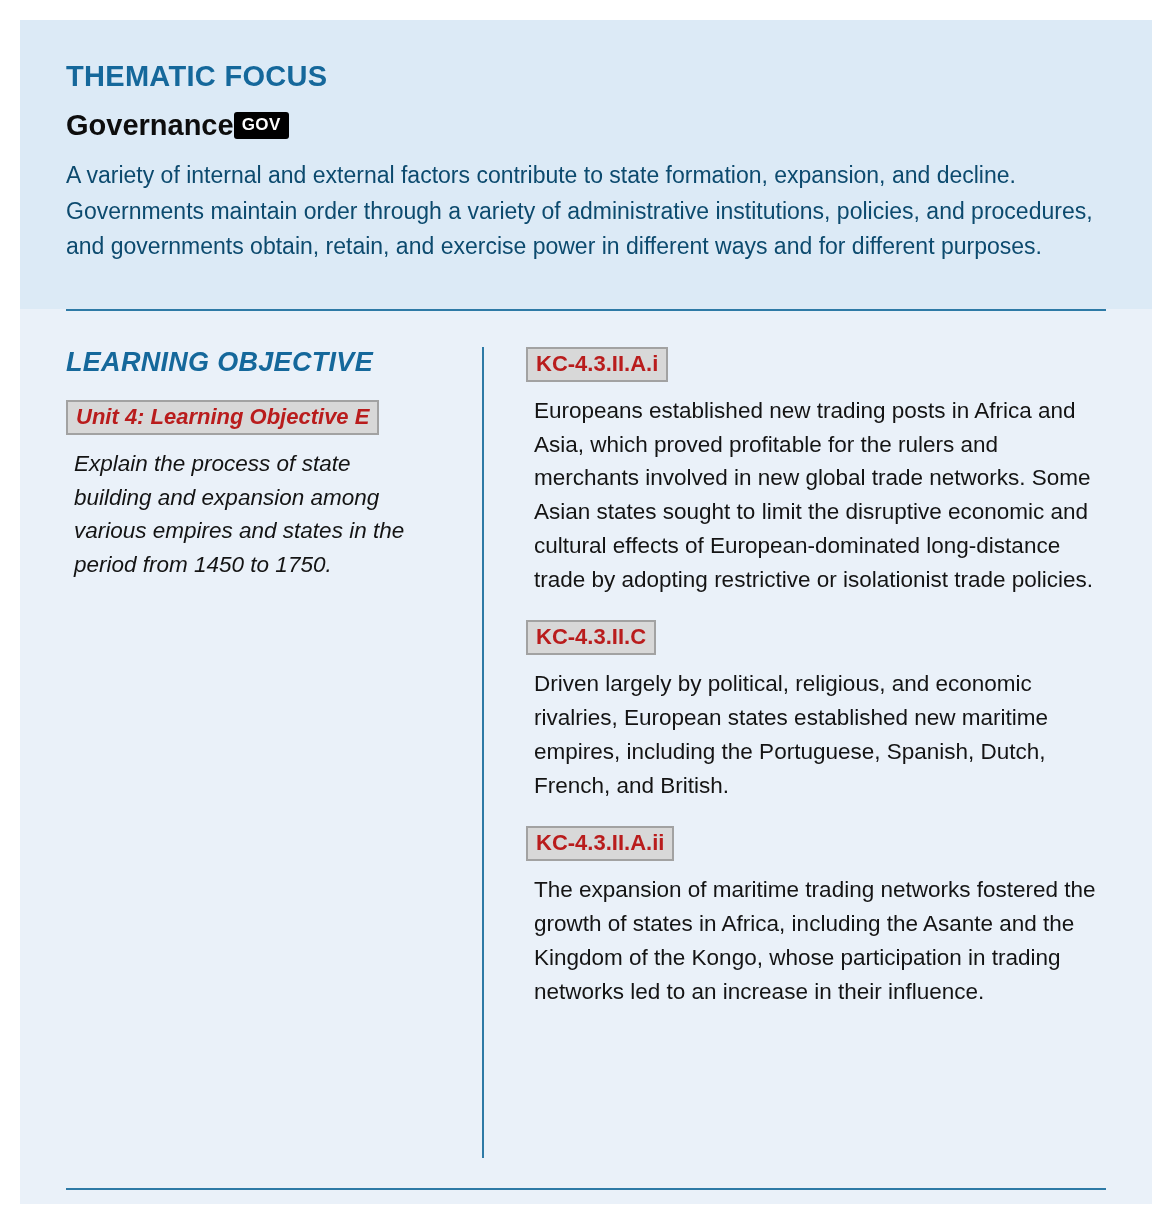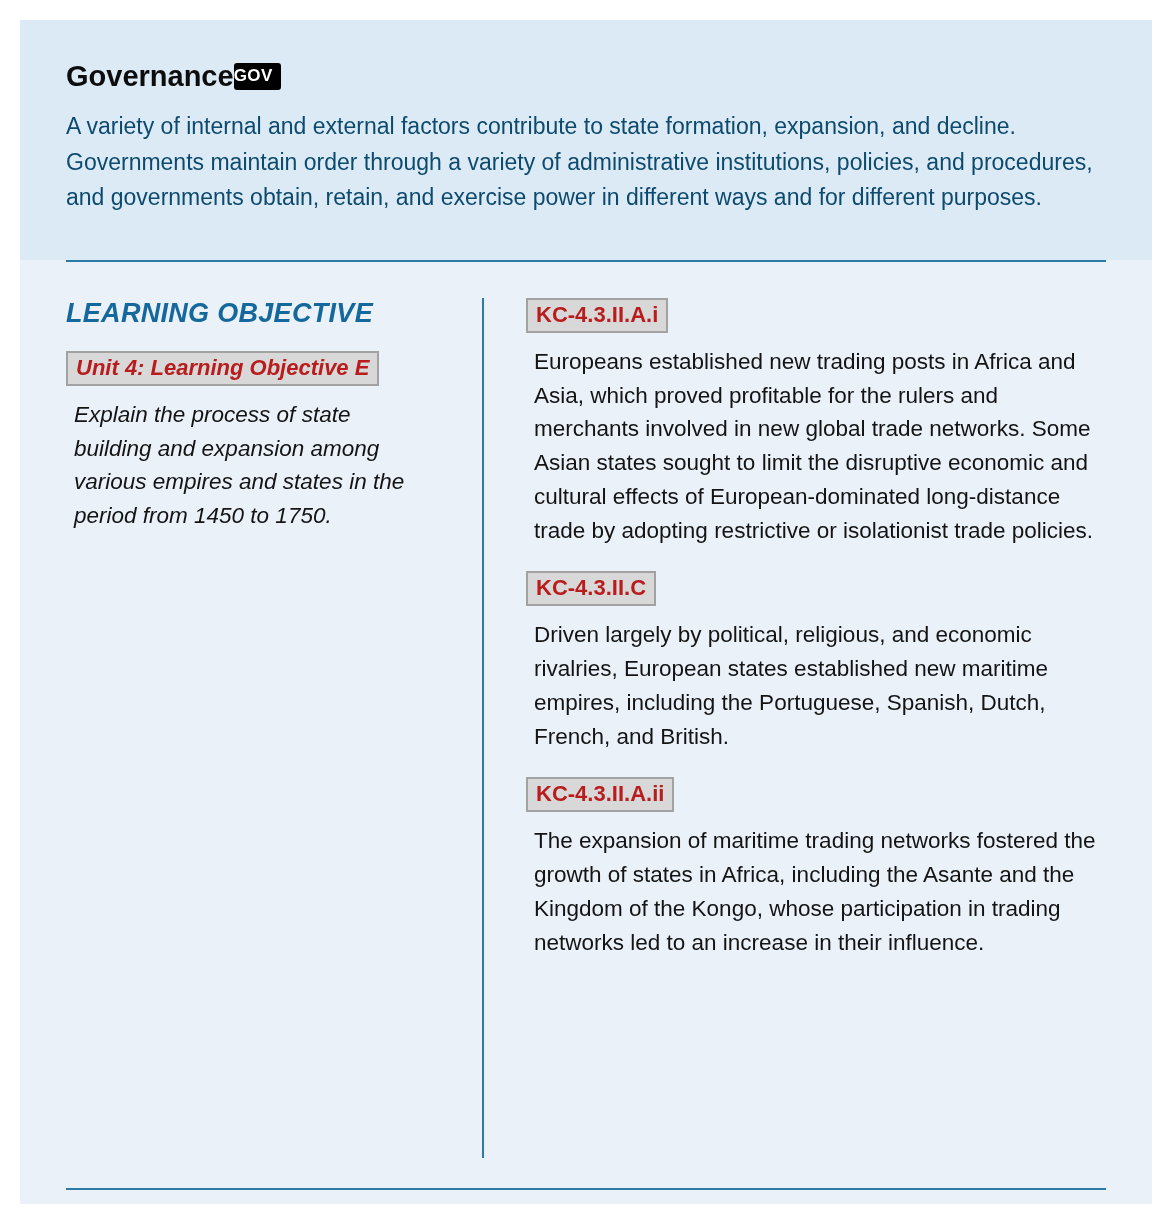--- a/index.html
+++ b/index.html
@@ -49,21 +49,21 @@
     font-weight: bold;
     color: #0d0d0d;
   }
   .gov-badge {
     display: inline-block;
     background: #000000;
     color: #ffffff;
     font-size: 17px;
     font-weight: bold;
     letter-spacing: 0.5px;
-    padding: 3px 8px 4px 0;
+    padding: 3px 8px 4px 8px;
     border-radius: 3px;
   }
   .desc {
     font-size: 23px;
     line-height: 1.55;
     max-width: 1030px;
     margin: 0;
     color: #0c4a6e;
   }
 
@@ -120,20 +120,21 @@
   .hd-item { margin-bottom: 24px; }
   .hd-item:last-child { margin-bottom: 0; }
 </style>
 </head>
 <body>
 
 <div class="page">
   <div class="card">
 
     <section class="thematic">
+      <h1 class="heading-xl">THEMATIC FOCUS</h1>
       <div class="title-row">
         <span class="theme-title">Governance</span>
         <span class="gov-badge">GOV</span>
       </div>
       <p class="desc">A variety of internal and external factors contribute to state formation, expansion, and decline. Governments maintain order through a variety of administrative institutions, policies, and procedures, and governments obtain, retain, and exercise power in different ways and for different purposes.</p>
     </section>
 
     <div class="columns">
 
       <div class="col-left">

